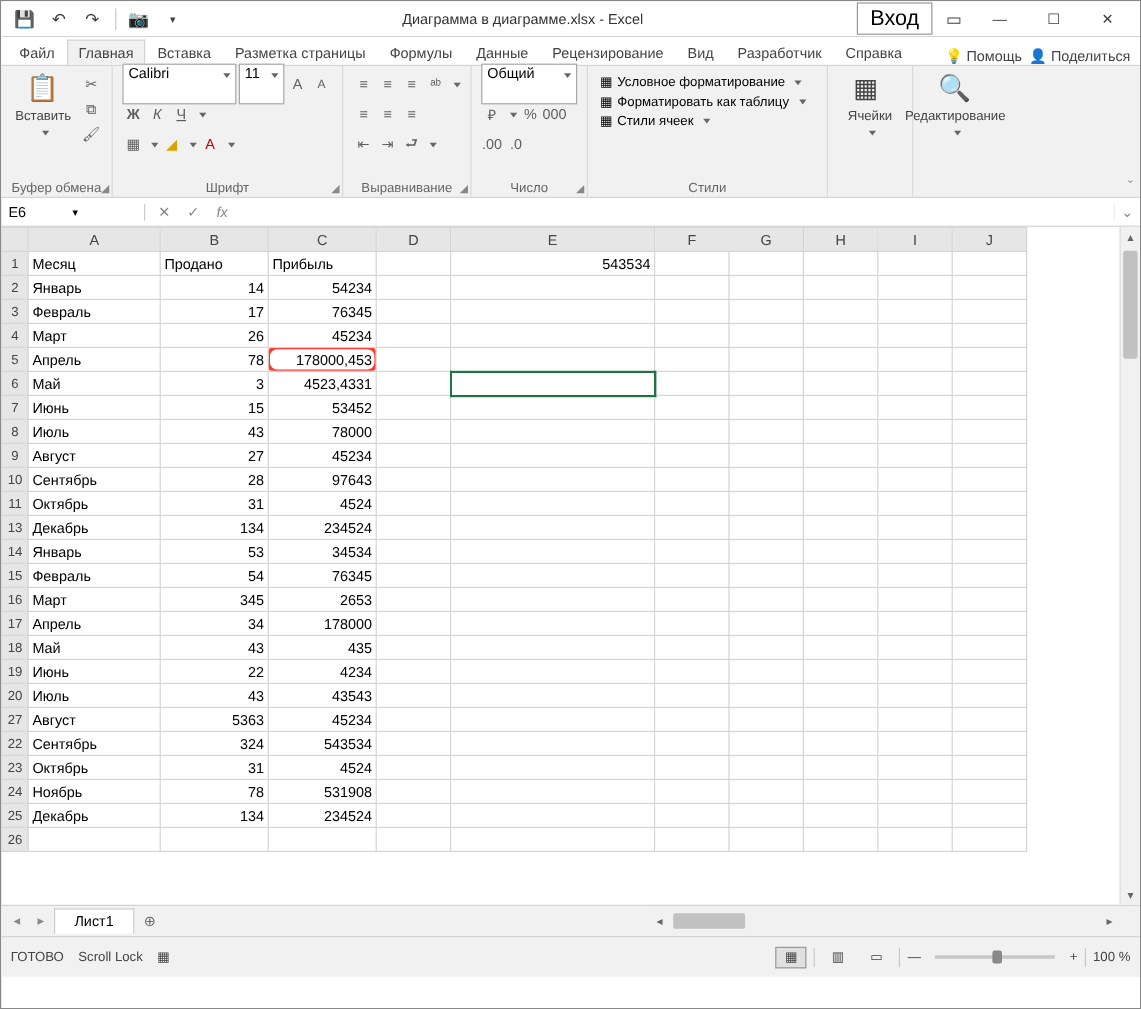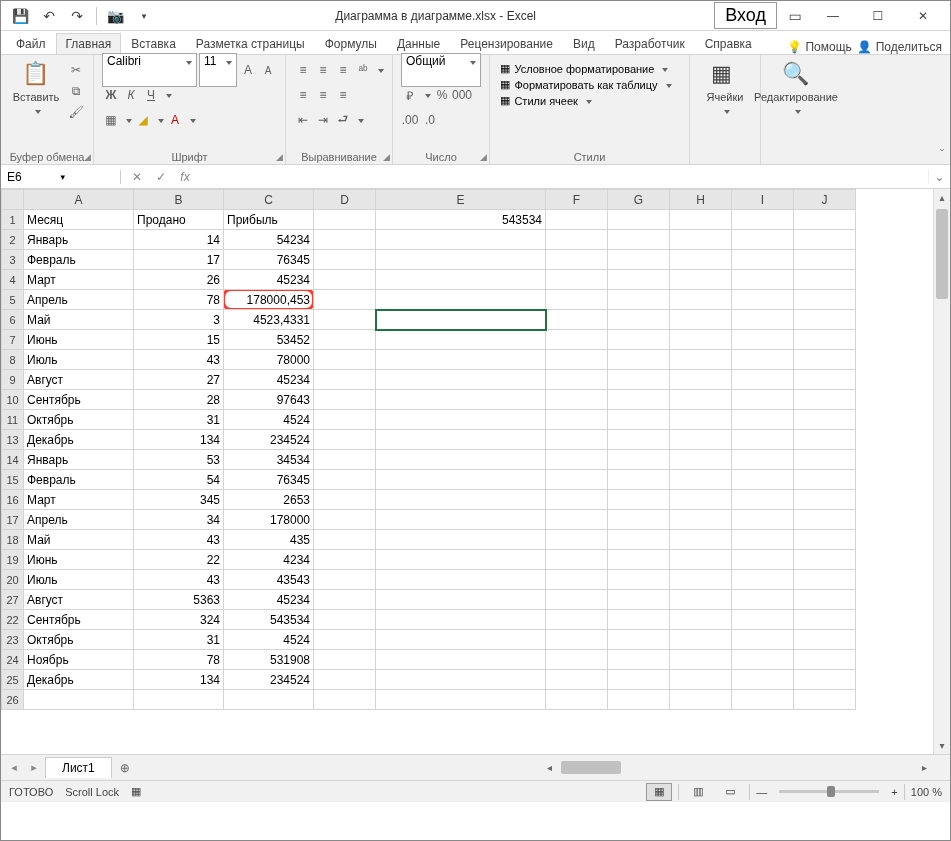--- a/index.html
+++ b/index.html
@@ -54,21 +54,21 @@
   .vscroll .arr { height: 17px; display: flex; align-items: center; justify-content: center; color: #666; font-size: 10px; }
   .hscroll-row { height: 26px; border-top: 1px solid #d4d4d4; background: #f1f1f1; display: flex; align-items: center; }
   .sheet-tabs { display: flex; align-items: center; gap: 2px; padding-left: 4px; flex: 0 0 auto; width: 540px; }
   .sh-nav { width: 18px; text-align: center; color: #888; font-size: 11px; }
   .sh-tab { padding: 3px 16px; background: #fff; border: 1px solid #ccc; border-bottom: none; font-size: 12px; }
   .sh-add { width: 22px; height: 22px; border-radius: 11px; text-align: center; line-height: 22px; color: #666; }
   .hscroll { flex: 1; height: 17px; background: #f1f1f1; position: relative; margin-right: 17px; }
   .hscroll .thumb { position: absolute; left: 20px; width: 60px; top: 2px; bottom: 2px; background: #c1c1c1; border-radius: 2px; }
   .hscroll .arr-l, .hscroll .arr-r { position: absolute; top: 0; width: 17px; height: 17px; display: flex; align-items: center; justify-content: center; color: #666; font-size: 10px; }
   .hscroll .arr-l { left: 0; } .hscroll .arr-r { right: 0; }
-  .status { height: 22px; background: #f1f1f1; border-top: 1px solid #d4d4d4; display: flex; align-items: center; font-size: 11px; color: #444; padding: 0 8px; }
+  .status { height: 34px; background: #f1f1f1; border-top: 1px solid #d4d4d4; display: flex; align-items: center; font-size: 11px; color: #444; padding: 0 8px; }
   .status .sl { margin-left: 12px; }
   .status-right { margin-left: auto; display: flex; align-items: center; gap: 6px; }
   .view-btn { width: 26px; height: 18px; display: flex; align-items: center; justify-content: center; border: 1px solid transparent; }
   .view-btn.act { border-color: #9a9a9a; background: #e0e0e0; }
   .slider { width: 100px; height: 3px; background: #c8c8c8; position: relative; margin: 0 6px; }
   .slider .knob { position: absolute; left: 48px; top: -4px; width: 8px; height: 11px; background: #888; border-radius: 2px; }
   .v-sep { width: 1px; height: 16px; background: #c8c8c8; }
   th.active-col, th.active-row { background: #d6e9d8; color: #217346; }
   .sz-dd::after { content: ""; display:inline-block; margin-left: 4px; width:0; height:0; border-left:3px solid transparent; border-right:3px solid transparent; border-top:4px solid #666; vertical-align: middle; }
 </style>

